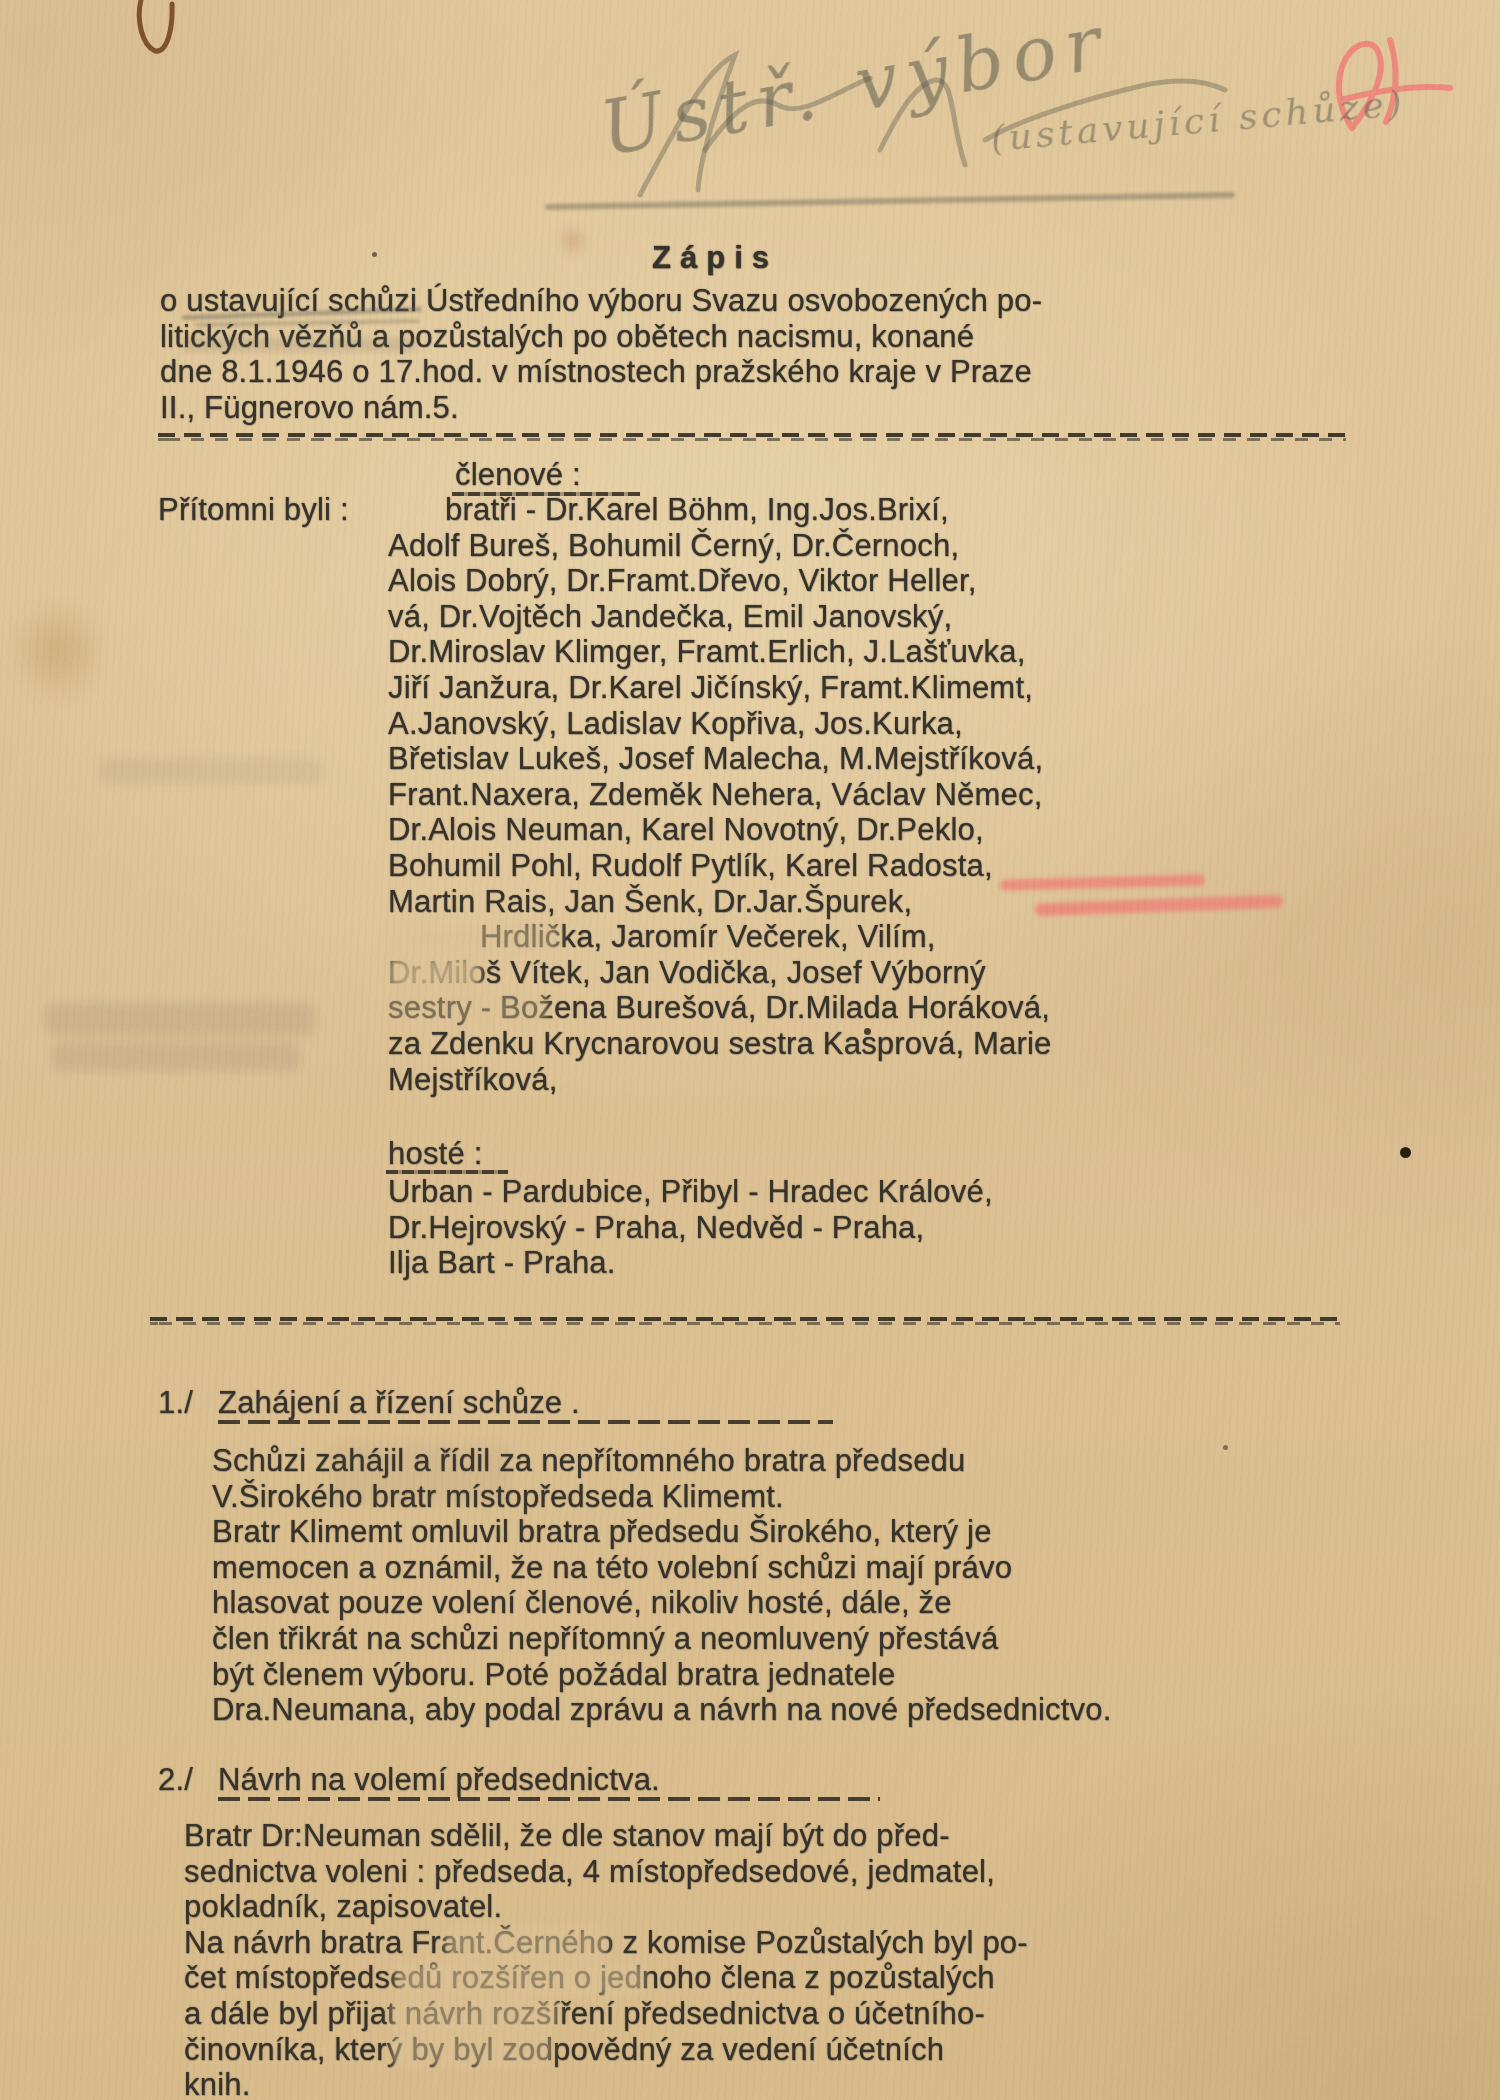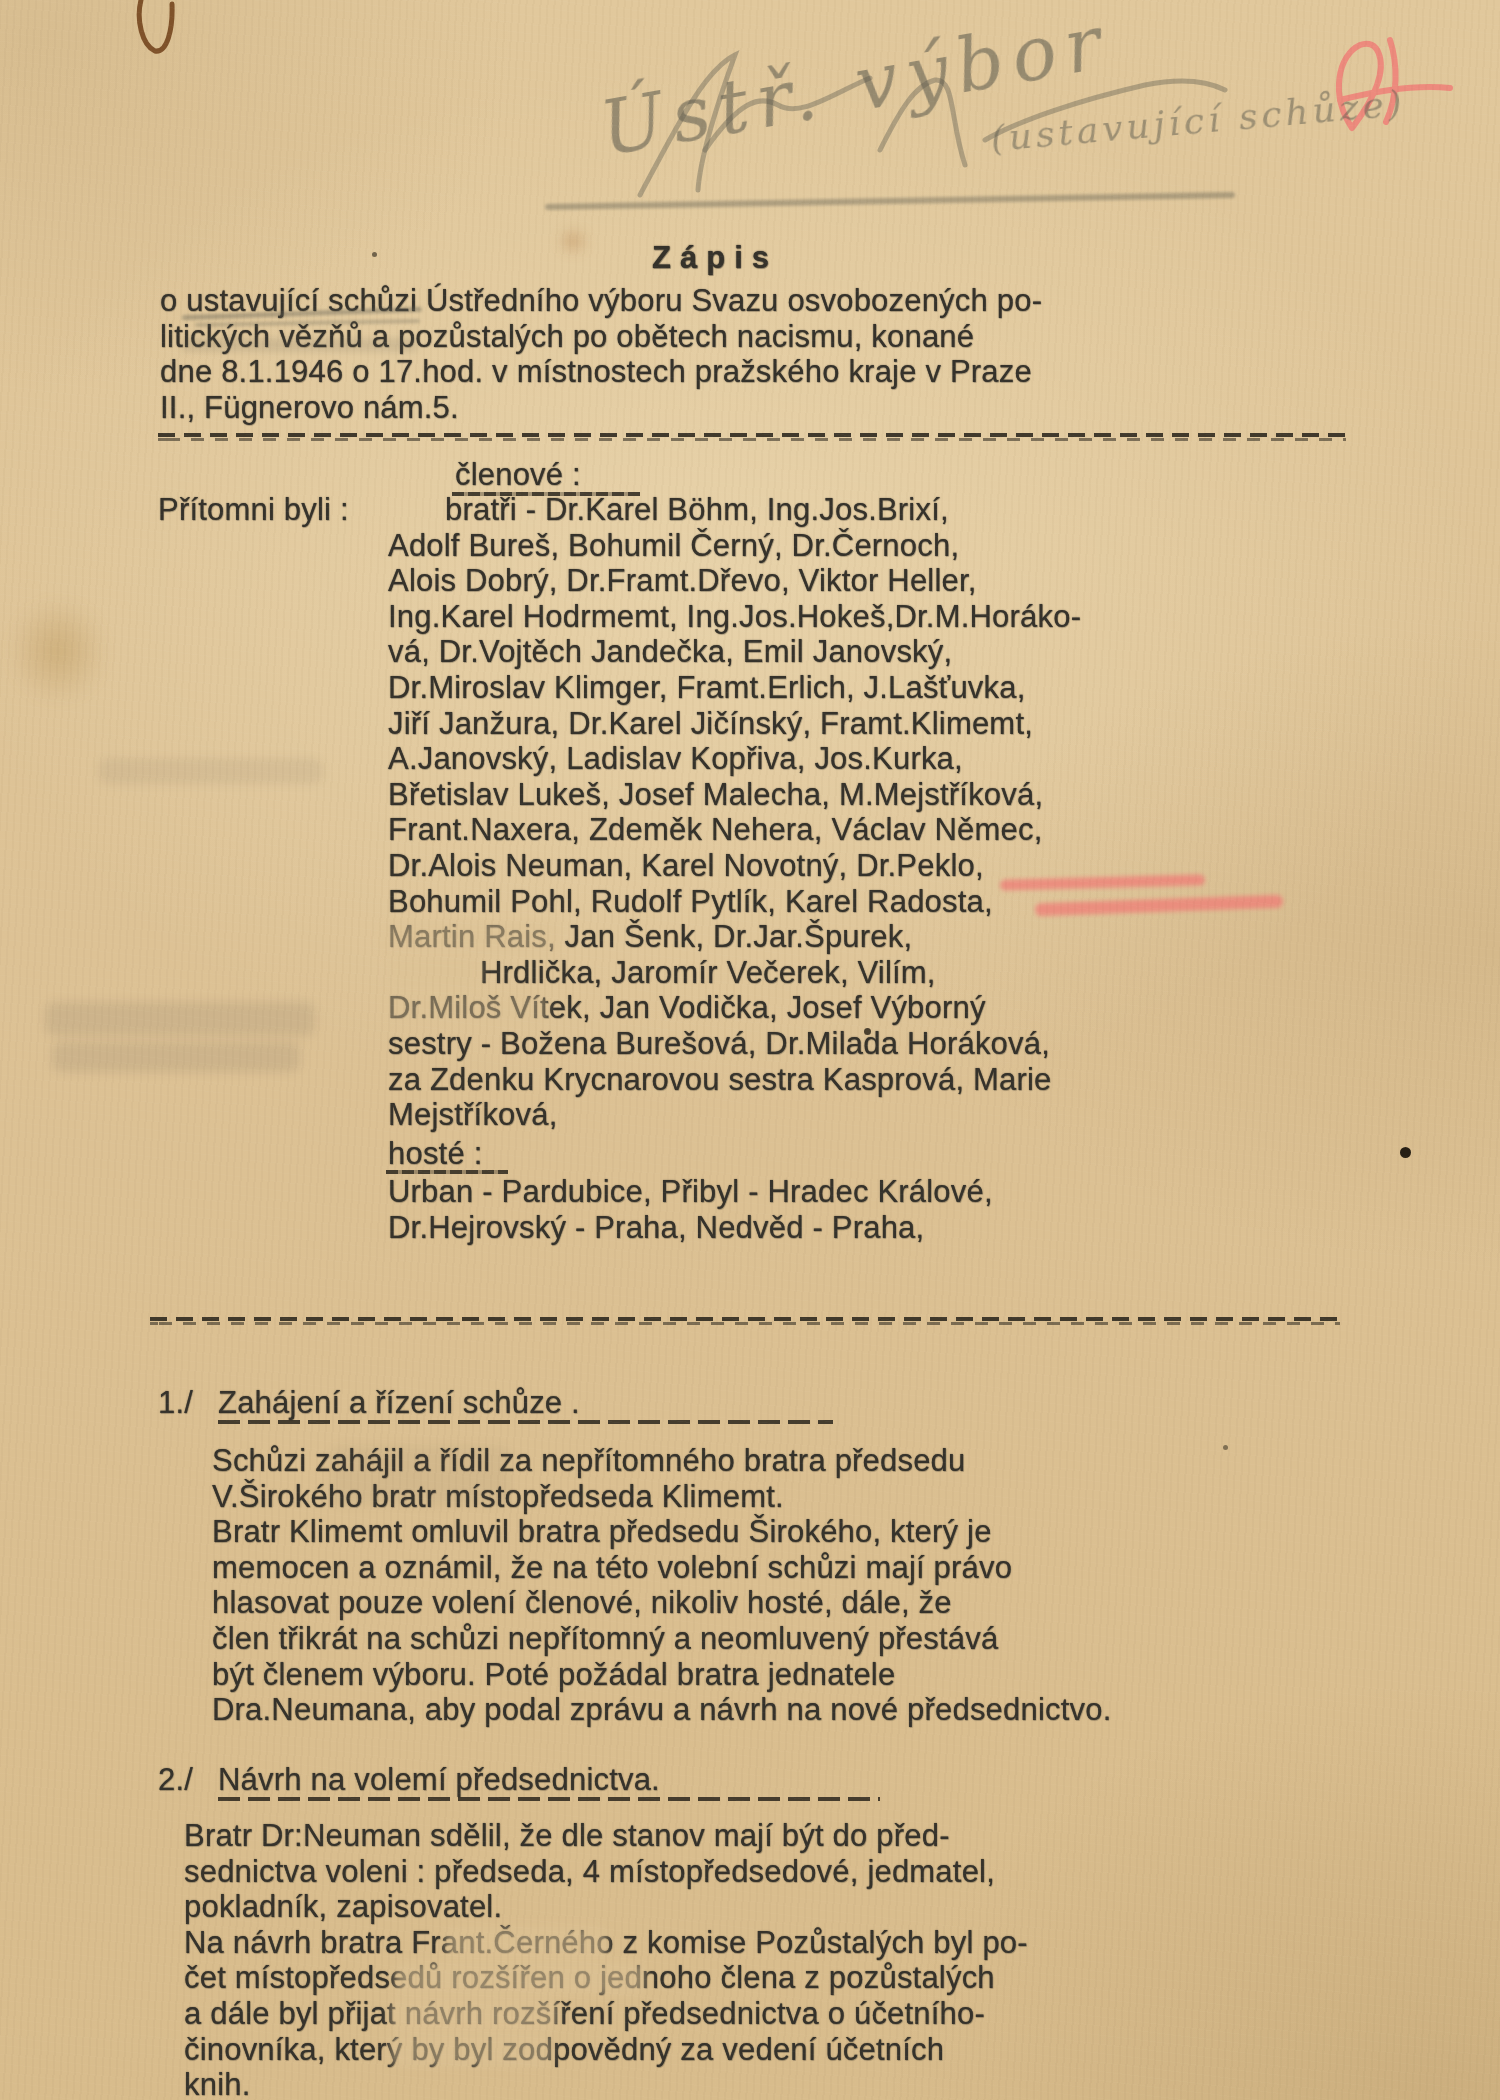--- a/index.html
+++ b/index.html
@@ -88,21 +88,20 @@
   <div class="abs sep" style="left:158px;top:433px;width:1188px;"></div>
 
   <div class="abs tw" style="left:455px;top:457px;">členové :</div>
   <div class="abs uline solid" style="left:452px;top:492px;width:188px;"></div>
 
   <div class="abs tw" style="left:158px;top:492px;">Přítomni byli :</div>
   <div class="abs tw" style="left:388px;top:492px;">
       <div class="tline first-member">bratři - Dr.Karel Böhm, Ing.Jos.Brixí,</div>
       <div class="tline">Adolf Bureš, Bohumil Černý, Dr.Černoch,</div>
       <div class="tline">Alois Dobrý, Dr.Framt.Dřevo, Viktor Heller,</div>
-      <div class="tline">Ing.Karel Hodrmemt, Ing.Jos.Hokeš,Dr.M.Horáko-</div>
       <div class="tline">vá, Dr.Vojtěch Jandečka, Emil Janovský,</div>
       <div class="tline">Dr.Miroslav Klimger, Framt.Erlich, J.Lašťuvka,</div>
       <div class="tline">Jiří Janžura, Dr.Karel Jičínský, Framt.Klimemt,</div>
       <div class="tline">A.Janovský, Ladislav Kopřiva, Jos.Kurka,</div>
       <div class="tline">Břetislav Lukeš, Josef Malecha, M.Mejstříková,</div>
       <div class="tline">Frant.Naxera, Zdeměk Nehera, Václav Němec,</div>
       <div class="tline">Dr.Alois Neuman, Karel Novotný, Dr.Peklo,</div>
       <div class="tline">Bohumil Pohl, Rudolf Pytlík, Karel Radosta,</div>
       <div class="tline">Martin Rais, Jan Šenk, Dr.Jar.Špurek,</div>
       <div class="tline pad-faded">Hrdlička, Jaromír Večerek, Vilím,</div>
@@ -110,20 +109,21 @@
       <div class="tline">sestry - Božena Burešová, Dr.Milada Horáková,</div>
       <div class="tline">za Zdenku Krycnarovou sestra Kasprová, Marie</div>
       <div class="tline">Mejstříková,</div>
     </div>
 
   <div class="abs tw" style="left:388px;top:1136px;">hosté :</div>
   <div class="abs uline solid" style="left:386px;top:1170px;width:122px;"></div>
   <div class="abs tw" style="left:388px;top:1174px;">
       <div class="tline">Urban - Pardubice, Přibyl - Hradec Králové,</div>
       <div class="tline">Dr.Hejrovský - Praha, Nedvěd - Praha,</div>
+      <div class="tline">Ilja Bart - Praha.</div>
     </div>
 
   <div class="abs sep" style="left:150px;top:1317px;width:1190px;"></div>
 
   <div class="abs tw" style="left:158px;top:1385px;">1./</div>
   <div class="abs tw" style="left:218px;top:1385px;">Zahájení a řízení schůze .</div>
   <div class="abs uline" style="left:218px;top:1420px;width:615px;"></div>
   <div class="abs tw" style="left:184px;top:1443px;margin-left:28px;">
       <div class="tline">Schůzi zahájil a řídil za nepřítomného bratra předsedu</div>
       <div class="tline">V.Širokého bratr místopředseda Klimemt.</div>

